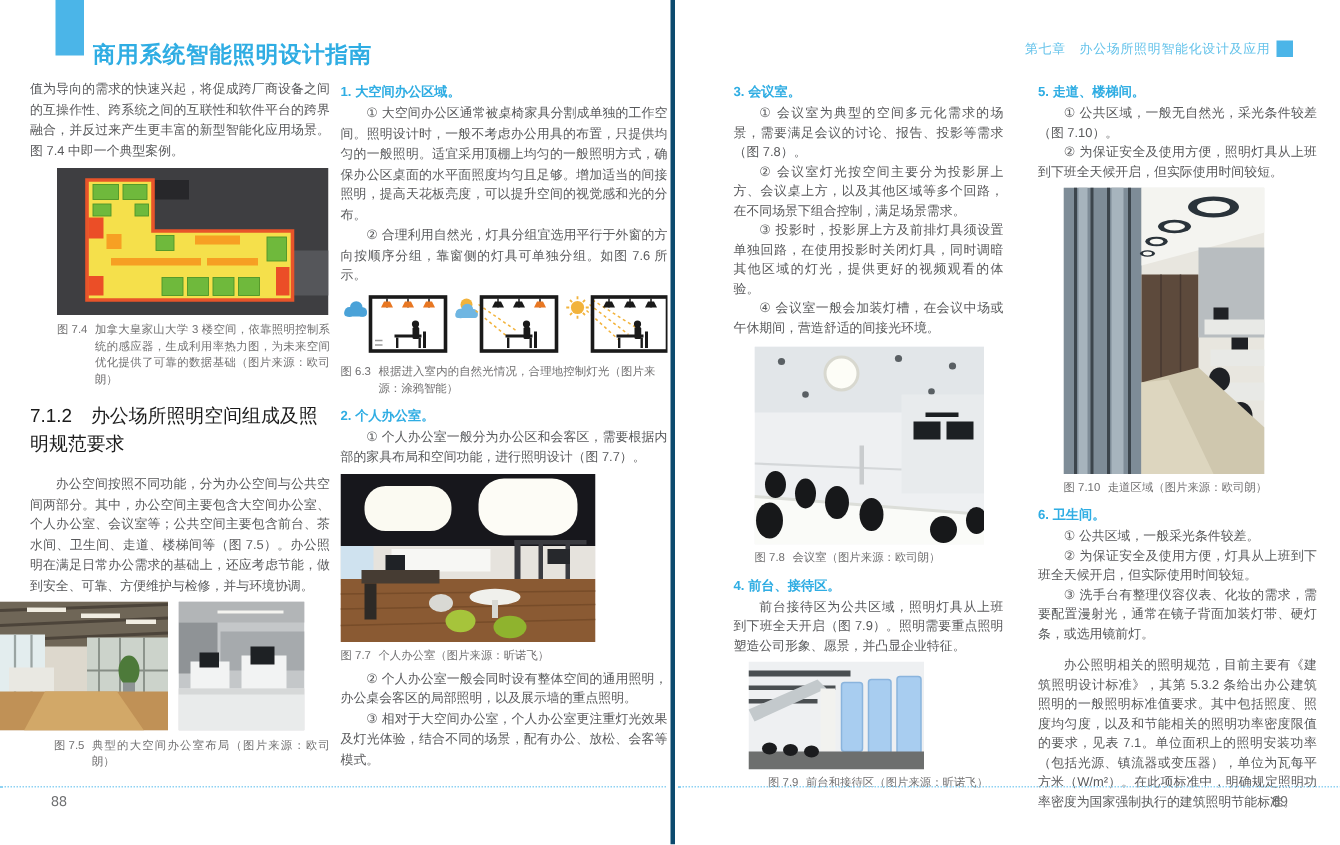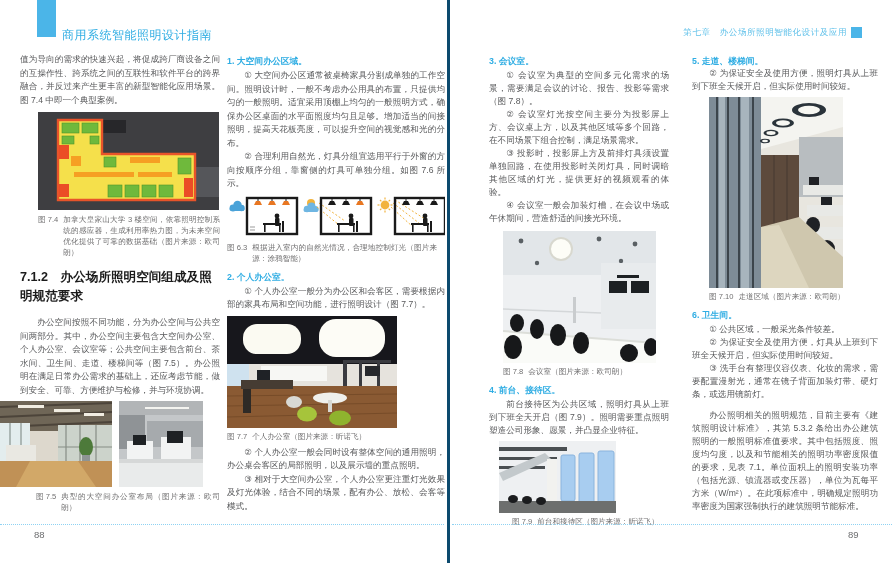--- a/index.html
+++ b/index.html
@@ -9,23 +9,23 @@
   #pageR{left:447px;width:446px;border-left:3px solid #0c4a6e}
   .col{position:absolute;text-align:justify;font-size:8.6px;line-height:13.5px;color:#58595b}
   #pageR .col{line-height:13px}
   p{margin:0}
   .ind{text-indent:2em}
   .bhead{color:#2fade3;font-weight:bold;font-size:8.8px;line-height:12px;margin:0}
   .mt4{margin-top:4px}.mt5{margin-top:5px}.mt6{margin-top:6px}.mt7{margin-top:7px}.mt8{margin-top:8px}.mt10{margin-top:10px}
   .cap{display:flex;font-size:7.6px;line-height:11px;color:#717071;text-align:justify}
   .cap .lbl{white-space:nowrap;margin-right:5px;flex:none}
   figure{margin:0;padding:0;font-size:0;line-height:0}
-  .sectitle{font-size:12.6px;line-height:19px;font-weight:bold;color:#1b1b1b;text-align:left}
+  .sectitle{font-size:12.6px;line-height:19px;font-weight:normal;color:#1b1b1b;text-align:left}
   .hdr-sq{position:absolute;background:#4bb5e8}
-  .hdr-title-l{position:absolute;left:62px;top:27px;font-size:12px;font-weight:normal;color:#2fade3;letter-spacing:.5px}
+  .hdr-title-l{position:absolute;left:62px;top:27px;font-size:15px;font-weight:bold;color:#2fade3;letter-spacing:.5px}
   .hdr-title-r{position:absolute;right:49px;top:27px;font-size:8.6px;color:#63c2ea;letter-spacing:.5px}
   .dotline{position:absolute;top:524px;border-top:1.5px dotted #8ed2f3;height:0}
   .pagenum{position:absolute;top:529px;font-size:9.5px;color:#6d6e70}
   svg{display:block}
 </style>
 </head>
 <body>
 
 <div class="page" id="pageL">
 
@@ -378,20 +378,21 @@
       </svg>
     </figure>
     <div class="cap" style="margin-top:3px;margin-left:23px">
       <span class="lbl">图 7.9</span>
       <span>前台和接待区（图片来源：昕诺飞）</span>
     </div>
   </div>
 
   <div class="col" style="left:242px;top:55px;width:186px">
     <h3 class="bhead">5. 走道、楼梯间。</h3>
+    <p class="ind" style="margin-top:2px">① 公共区域，一般无自然光，采光条件较差（图 7.10）。</p>
     <p class="ind">② 为保证安全及使用方便，照明灯具从上班到下班全天候开启，但实际使用时间较短。</p>
 
     <figure class="mt4" style="margin-left:17px">
       <svg width="134" height="191" viewBox="0 0 134 191">
         <rect width="134" height="191" fill="#e8e6df"></rect>
         <rect x="0" y="0" width="52" height="191" fill="#7e8c97"></rect>
         <g fill="#a7b4bd">
             <rect x="10" y="0" width="6" height="191"></rect>
             <rect x="32" y="0" width="8" height="191"></rect>
           </g>

